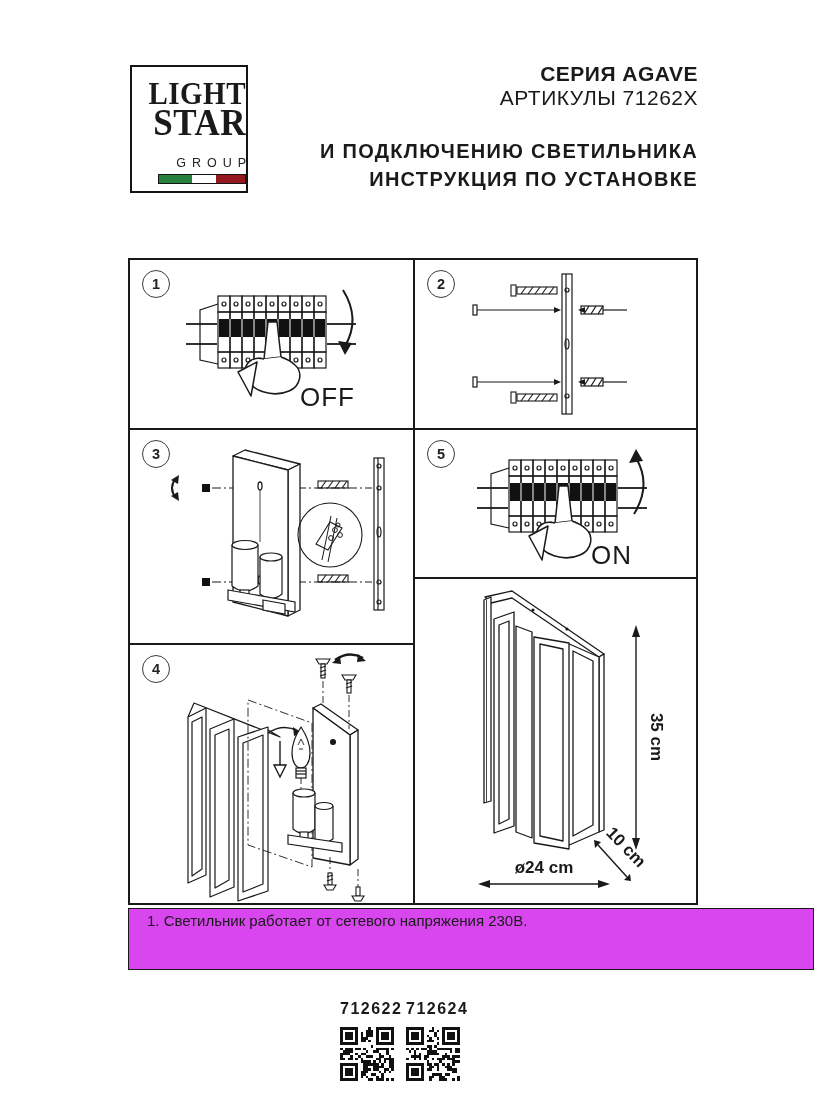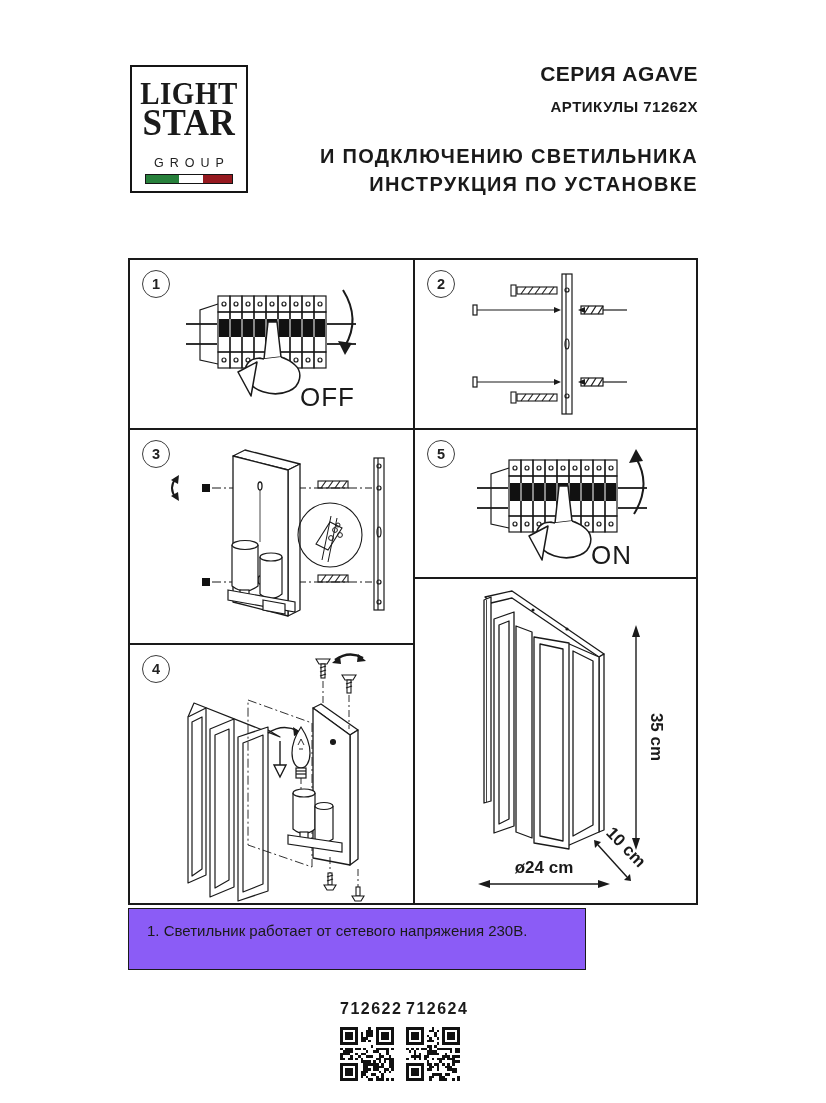--- a/index.html
+++ b/index.html
@@ -1,54 +1,54 @@
 <!DOCTYPE html>
 <html style="--flag-green: #27803b; --flag-red: #96191f; --line: #1a1a1a;"><head>
 <meta charset="utf-8">
 <style>
   html,body{margin:0;padding:0;background:#fff;}
   .page{position:relative;width:826px;height:1103px;background:#fff;overflow:hidden;
         font-family:"Liberation Sans",sans-serif;color:#1a1a1a;}
   
   .logo-box{position:absolute;left:130px;top:65px;width:118px;height:128px;border:2px solid #151515;
-            box-sizing:border-box;display:flex;flex-direction:column;align-items:center;justify-content:center;
+            box-sizing:border-box;display:flex;flex-direction:column;align-items:flex-end;justify-content:center;
             padding-top:6px;background:#fff;}
   .logo-light{font-family:"Liberation Serif",serif;font-weight:bold;font-size:29px;line-height:.92;letter-spacing:.5px;transform:scaleY(1.12);}
   .logo-star{font-family:"Liberation Serif",serif;font-weight:bold;font-size:35px;line-height:.95;letter-spacing:.5px;transform:scaleY(1.08);}
   .logo-group{font-size:12.5px;letter-spacing:6px;margin-top:17px;margin-right:-6px;color:#222;}
   .logo-flag{width:86px;height:8px;border:1px solid #151515;display:flex;margin-top:4px;box-sizing:content-box;}
   .logo-flag .fg{width:38%;background:var(--flag-green,#27803b);}
   .logo-flag .fw{width:28%;background:#fff;}
   .logo-flag .fr{width:34%;background:var(--flag-red,#96191f);}
   
   .title-block{position:absolute;right:128px;top:62px;text-align:right;}
   .title-series{font-size:21px;font-weight:bold;letter-spacing:.5px;}
-  .title-articles{font-size:15px;font-weight:bold;letter-spacing:.5px;margin-top:12px;}
+  .title-articles{font-size:21px;font-weight:normal;letter-spacing:.5px;}
   .title-instr{margin-top:27px;font-size:20px;font-weight:bold;letter-spacing:1.3px;line-height:1.42;}
   
   .grid{position:absolute;left:128px;top:258px;width:570px;height:647px;border:2px solid var(--line,#1a1a1a);box-sizing:border-box;background:#fff;}
   .div{position:absolute;background:var(--line,#1a1a1a);}
   .vdiv{left:283px;top:0;width:2px;height:643px;}
   .hl1{left:0;top:168px;width:285px;height:2px;}
   .hl2{left:0;top:383px;width:285px;height:2px;}
   .hr1{left:283px;top:168px;width:283px;height:2px;}
   .hr2{left:283px;top:317px;width:283px;height:2px;}
   .panel{position:absolute;overflow:hidden;}
   .p1{left:0;top:0;width:283px;height:168px;}
   .p2{left:285px;top:0;width:281px;height:168px;}
   .p3{left:0;top:170px;width:283px;height:213px;}
   .p5{left:285px;top:170px;width:281px;height:147px;}
   .p4{left:0;top:385px;width:283px;height:258px;}
   .pbig{left:285px;top:319px;width:281px;height:324px;}
   .panel svg{position:absolute;left:0;top:0;width:100%;height:100%;}
   .badge{position:absolute;left:12px;top:10px;width:26px;height:26px;border:1.5px solid #3c3c3c;border-radius:50%;
          display:flex;align-items:center;justify-content:center;font-size:14.5px;font-weight:bold;color:#222;background:#fff;z-index:2;}
   
-  .notes-box{position:absolute;left:128px;top:908px;width:458px;height:62px;border:1.5px solid var(--line,#1a1a1a);
-             box-sizing:border-box;padding:10px 10px 0 18px;font-size:15px;line-height:1.55;background:#8b5cf6;}
+  .notes-box{position:absolute;left:128px;top:908px;width:686px;height:62px;border:1.5px solid var(--line,#1a1a1a);
+             box-sizing:border-box;padding:0 10px 0 18px;font-size:15px;line-height:1.55;background:#d946ef;}
   
   .codes{position:absolute;left:340px;top:1000px;display:flex;gap:9px;}
   .code-col{width:57px;text-align:center;}
   .code-label{font-size:16px;font-weight:bold;letter-spacing:1.5px;margin-bottom:9px;}
   .qr{width:54px;height:54px;}
   .qr svg{width:100%;height:100%;display:block;}
   svg text{font-family:"Liberation Sans",sans-serif;}
 </style>
 </head>
 <body>

